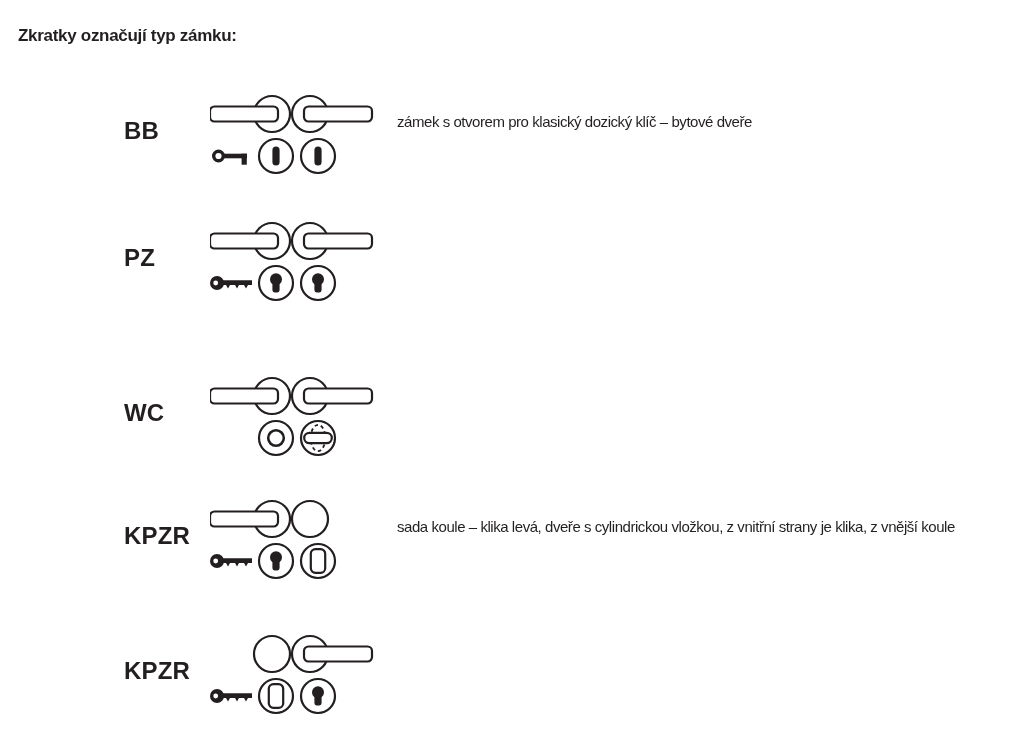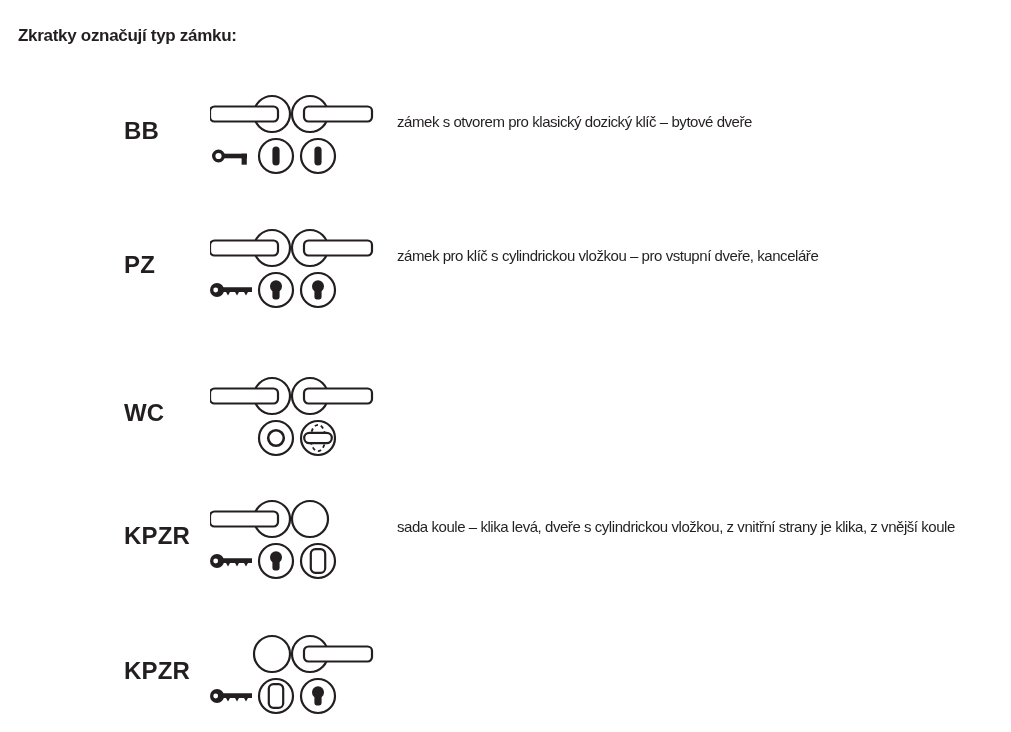--- a/index.html
+++ b/index.html
@@ -114,21 +114,21 @@
       <circle cx="0" cy="0" r="17" class="ln"></circle>
       <rect x="-3.6" y="-9.6" width="7.2" height="19.2" rx="3.6" class="fl"></rect>
     </g>
       </svg>
     <div class="desc">
       <div class="desc-line">zámek s otvorem pro klasický dozický klíč – bytové dveře</div>
       <div class="desc-line"></div>
     </div>
   </div>
 
-  <div class="row" style="top:224px">
+  <div class="row" style="top:217px">
     <div class="code">PZ</div>
     <svg class="icon-svg" width="165" height="84" viewBox="0 0 165 84">
         <g transform="translate(62,20)">
       <circle cx="0" cy="0" r="18" class="ln"></circle>
       <rect x="-62" y="-7.5" width="68" height="15" rx="4.5" class="ln"></rect>
     </g>
         <g transform="translate(100,20)">
       <circle cx="0" cy="0" r="18" class="ln"></circle>
       <rect x="-6" y="-7.5" width="68" height="15" rx="4.5" class="ln"></rect>
     </g>
@@ -141,24 +141,20 @@
       <circle cx="0" cy="0" r="17" class="ln"></circle>
       <path class="fl" d="M-3.6,-3 L-3.6,7 Q-3.6,9.4 -1.4,9.4 L1.4,9.4 Q3.6,9.4 3.6,7 L3.6,-3 Z"></path>
       <circle cx="0" cy="-3.8" r="6" class="fl"></circle>
     </g>
         <g transform="translate(108,62)">
       <circle cx="0" cy="0" r="17" class="ln"></circle>
       <path class="fl" d="M-3.6,-3 L-3.6,7 Q-3.6,9.4 -1.4,9.4 L1.4,9.4 Q3.6,9.4 3.6,7 L3.6,-3 Z"></path>
       <circle cx="0" cy="-3.8" r="6" class="fl"></circle>
     </g>
       </svg>
-    <div class="desc">
-      <div class="desc-line">zámek pro klíč s cylindrickou vložkou – pro vstupní dveře, kanceláře</div>
-      <div class="desc-line"></div>
-    </div>
   </div>
 
   <div class="row" style="top:372px">
     <div class="code">WC</div>
     <svg class="icon-svg" width="165" height="84" viewBox="0 0 165 84">
         <g transform="translate(62,20)">
       <circle cx="0" cy="0" r="18" class="ln"></circle>
       <rect x="-62" y="-7.5" width="68" height="15" rx="4.5" class="ln"></rect>
     </g>
         <g transform="translate(100,20)">

